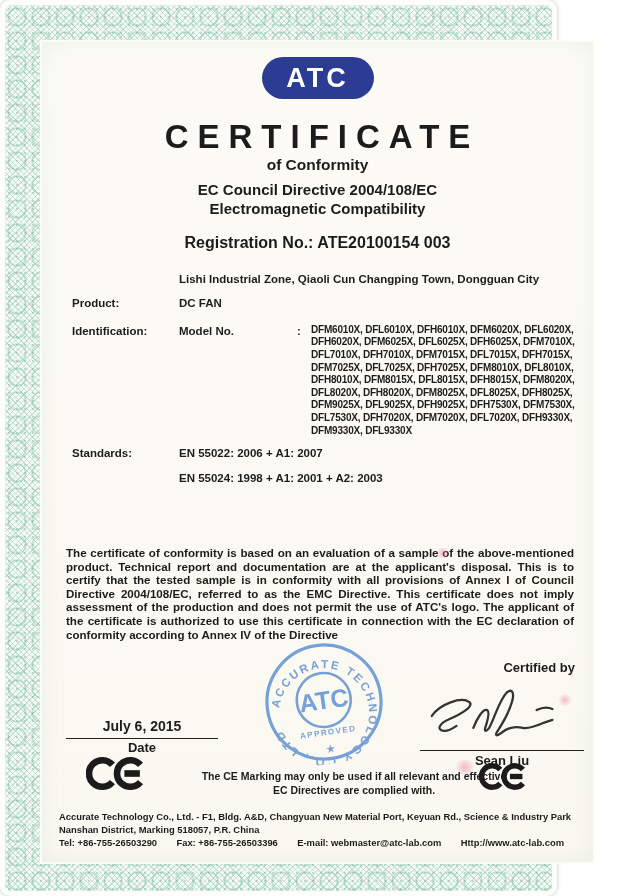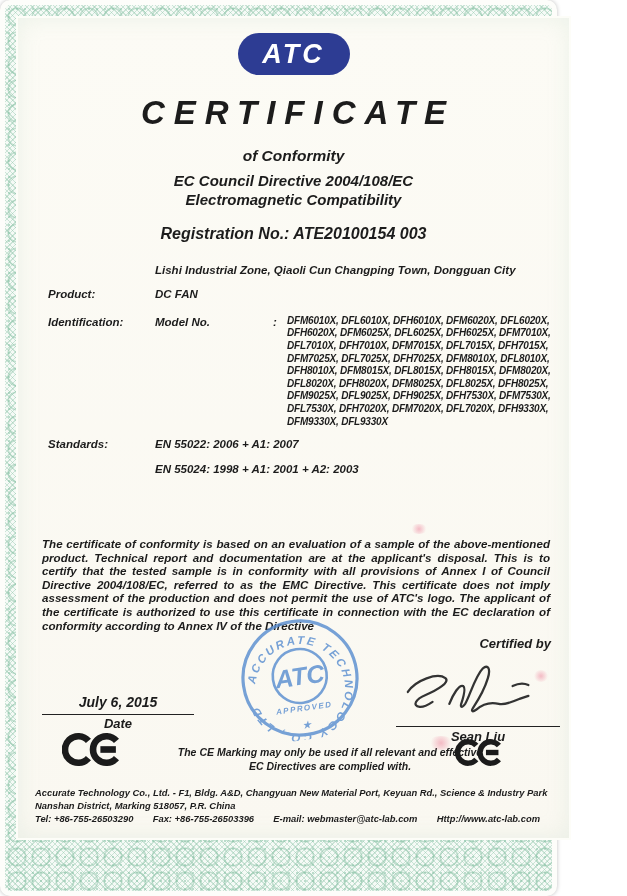--- a/index.html
+++ b/index.html
@@ -1,39 +1,38 @@
 <!DOCTYPE html>
 <html><head>
 <meta charset="utf-8">
 <style>
   html,body{margin:0;padding:0;background:#ffffff;}
   body{width:627px;height:896px;overflow:hidden;font-family:"Liberation Sans",sans-serif;color:#1c1c1c;}
   .certificate{
     box-sizing:border-box;width:557px;height:896px;
-    border:5px solid #fdfdfa;border-radius:10px;padding:13px;
+    border:5px solid #fdfdfa;border-radius:10px;padding:37px;
     background-color:#f5faf6;
     background-image:
       radial-gradient(circle, rgba(140,195,168,.55) .8px, transparent 1.3px),
       repeating-linear-gradient(45deg, rgba(138,194,166,.40) 0 1px, transparent 1px 4px),
       repeating-linear-gradient(-45deg, rgba(138,194,166,.40) 0 1px, transparent 1px 4px),
       radial-gradient(circle, transparent 7.5px, rgba(130,190,160,.45) 8.3px 9.2px, transparent 10px);
     background-size:8px 8px, auto, auto, 24px 24px;
     box-shadow:0 0 4px rgba(0,0,0,.25);
-    font-style:italic;
   }
   .paper{
     position:relative;width:551px;height:820px;background:linear-gradient(180deg,#fcfbf5,#faf8f1);
     box-shadow:0 0 0 2px #fdfdf8, inset 0 0 22px rgba(160,200,178,.18);
   }
   .center{text-align:center;}
   .logo-wrap{margin:0 auto;padding-top:15px;width:112px;}
   .pill{height:42px;border-radius:21px;background:#2d3c93;display:flex;align-items:center;justify-content:center;}
   .pill span{color:#ffffff;font-weight:bold;font-size:27px;letter-spacing:3px;}
   .title{margin-top:19px;font-size:33px;font-weight:bold;letter-spacing:9px;text-indent:9px;}
-  .sub1{margin-top:15px;font-size:15.5px;font-weight:bold;}
+  .sub1{margin-top:0;font-size:15.5px;font-weight:bold;}
   .sub2{margin-top:7px;font-size:15px;font-weight:bold;}
   .sub3{margin-top:2px;font-size:15px;font-weight:bold;}
   .reg{margin-top:17px;font-size:16px;font-weight:bold;}
   .fields{margin-top:20px;padding-left:30px;padding-right:14px;font-size:11.5px;font-weight:bold;line-height:1.3;}
   .frow{display:flex;margin-bottom:9px;}
   .frow .flabel{width:107px;flex:none;}
   .frow .fvalue{flex:1;}
   .frow.product{margin-bottom:13px;}
   .ident-value{display:flex;}
   .mlabel{width:118px;flex:none;}

